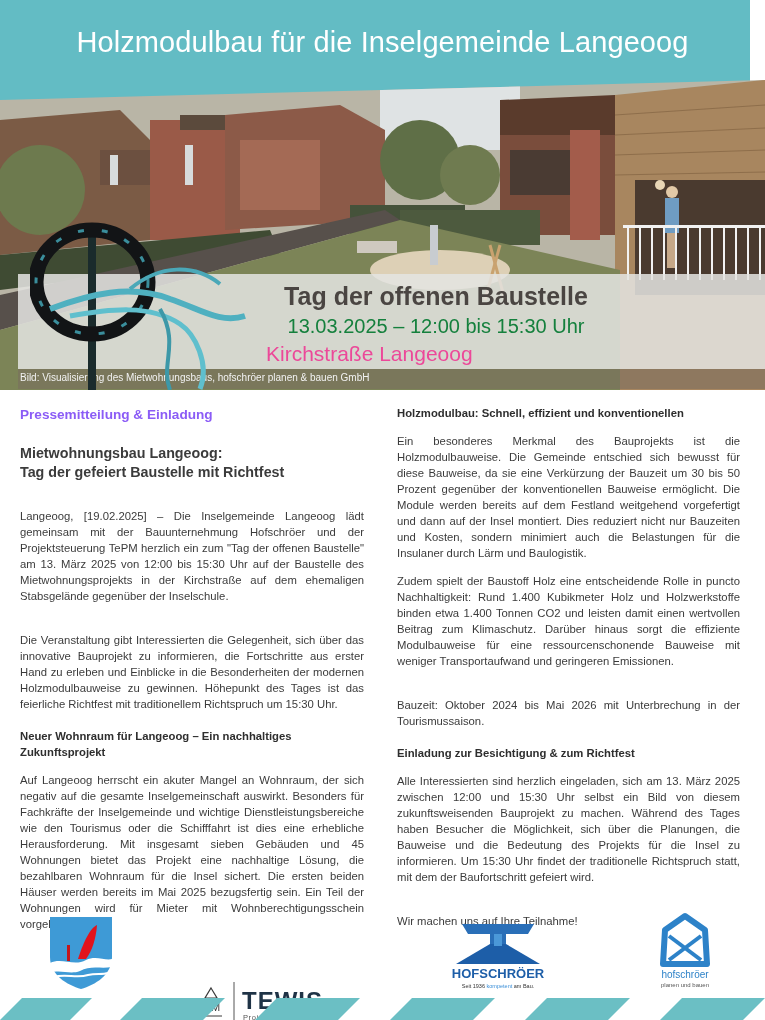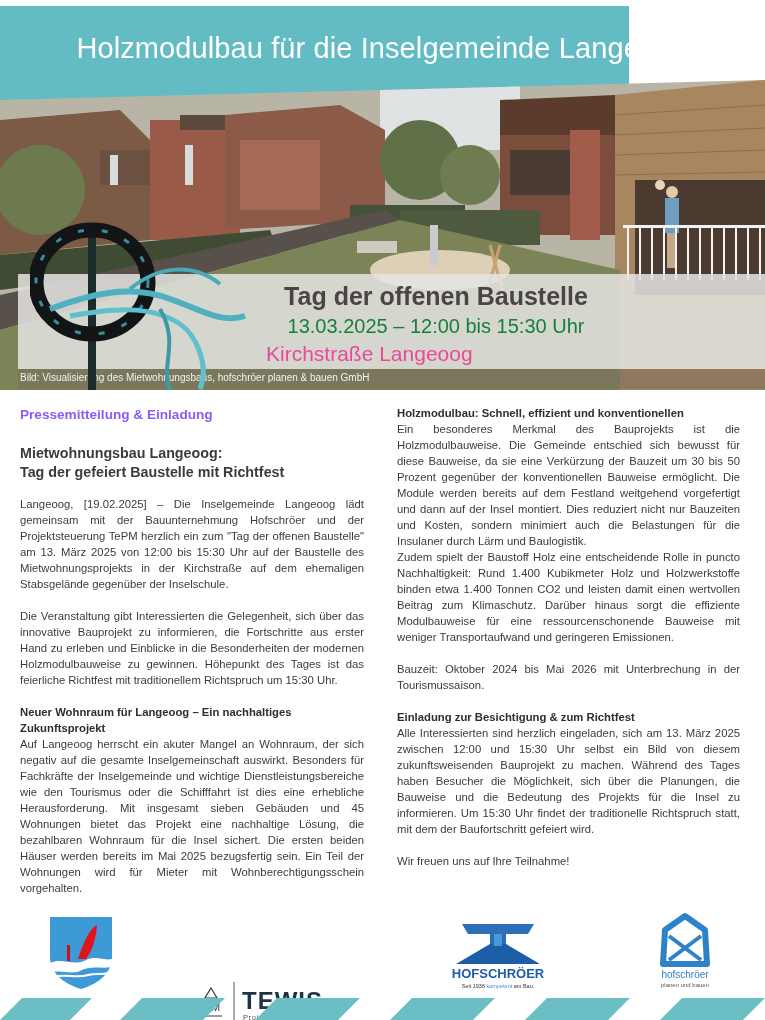--- a/index.html
+++ b/index.html
@@ -1,41 +1,41 @@
 <!DOCTYPE html>
 <html><head>
   <meta charset="utf-8">
   <style>
     * { box-sizing: border-box; margin: 0; padding: 0; }
     html, body { width: 765px; height: 1020px; background: #ffffff; overflow: hidden; }
     body { position: relative; font-family: "Liberation Sans", sans-serif; color: #3a3a3a; }
 
     
-    .header { position: absolute; left: 0; top: 6px; width: 629px; height: 118px; background: #63bcc4; }
+    .header { position: absolute; left: 0; top: 0; width: 750px; height: 118px; background: #63bcc4; }
     .header-title { position: absolute; left: 0; top: 26px; width: 765px; text-align: center; color: #ffffff; font-size: 29px; letter-spacing: 0.1px; }
 
     
     .hero { position: absolute; left: 0; top: 80px; width: 765px; height: 310px; overflow: hidden; clip-path: polygon(0 20px, 765px 0, 765px 310px, 0 310px); }
     .hero svg { display: block; }
 
     .overlay { position: absolute; left: 18px; top: 274px; width: 752px; height: 95px; background: rgba(228,228,226,0.86); }
     .ov-title { position: absolute; left: 238px; top: 8px; width: 360px; text-align: center; font-size: 25px; font-weight: bold; color: #4a4542; }
     .ov-date { position: absolute; left: 248px; top: 41px; width: 340px; text-align: center; font-size: 20px; color: #15803d; }
     .ov-place { position: absolute; left: 248px; top: 68px; width: 340px; text-align: left; font-size: 21px; color: #ec4899; }
 
     .caption { position: absolute; left: 18px; top: 369px; width: 747px; height: 20px; background: rgba(120,110,95,0.55); }
     .caption span { position: absolute; left: 2px; top: 3px; font-size: 10px; color: #f2f2f2; white-space: nowrap; }
 
     .wreath { position: absolute; left: 30px; top: 214px; width: 230px; height: 176px; }
 
     
     .col { position: absolute; font-family: "Liberation Sans", sans-serif; font-size: 11.3px; line-height: 16px; color: #3b3b3b; }
     .col-left { left: 20px; top: 406px; width: 344px; }
     .col-right { left: 397px; top: 405px; width: 343px; }
-    .col p { text-align: justify; }
+    .col p { text-align: justify; margin-top: 12px; }
     .h-press { font-size: 13.6px; font-weight: bold; line-height: 18px; color: #8b5cf6; }
     .h-main { font-size: 14.3px; font-weight: bold; line-height: 19px; color: #3b3b3b; }
     .h-sub { font-weight: bold; font-size: 11.3px; line-height: 16px; color: #2e2e2e; }
     .gap-s { height: 20px; }
     .gap-m { height: 16px; }
 
     
     .logo { position: absolute; }
     .stripes { position: absolute; left: 0; top: 996px; width: 765px; height: 24px; }
   </style>
@@ -154,21 +154,21 @@
 <div class="col col-right">
   <div class="h-sub">Holzmodulbau: Schnell, effizient und konventionellen</div>
   <p>Ein besonderes Merkmal des Bauprojekts ist die Holzmodulbauweise. Die Gemeinde entschied sich bewusst für diese Bauweise, da sie eine Verkürzung der Bauzeit um 30 bis 50 Prozent gegenüber der konventionellen Bauweise ermöglicht. Die Module werden bereits auf dem Festland weitgehend vorgefertigt und dann auf der Insel montiert. Dies reduziert nicht nur Bauzeiten und Kosten, sondern minimiert auch die Belastungen für die Insulaner durch Lärm und Baulogistik.</p>
   <p>Zudem spielt der Baustoff Holz eine entscheidende Rolle in puncto Nachhaltigkeit: Rund 1.400 Kubikmeter Holz und Holzwerkstoffe binden etwa 1.400 Tonnen CO2 und leisten damit einen wertvollen Beitrag zum Klimaschutz. Darüber hinaus sorgt die effiziente Modulbauweise für eine ressourcenschonende Bauweise mit weniger Transportaufwand und geringeren Emissionen.</p>
   <div class="gap-m"></div>
   <p>Bauzeit: Oktober 2024 bis Mai 2026 mit Unterbrechung in der Tourismussaison.</p>
   <div class="gap-m"></div>
   <div class="h-sub">Einladung zur Besichtigung &amp; zum Richtfest</div>
   <p>Alle Interessierten sind herzlich eingeladen, sich am 13. März 2025 zwischen 12:00 und 15:30 Uhr selbst ein Bild von diesem zukunftsweisenden Bauprojekt zu machen. Während des Tages haben Besucher die Möglichkeit, sich über die Planungen, die Bauweise und die Bedeutung des Projekts für die Insel zu informieren. Um 15:30 Uhr findet der traditionelle Richtspruch statt, mit dem der Baufortschritt gefeiert wird.</p>
   <div class="gap-m"></div>
-  <p>Wir freuen uns auf Ihre Teilnahme!</p>
+  <p>Wir machen uns auf Ihre Teilnahme!</p>
 </div>
 
 <div class="logo" style="left:50px; top:917px; width:62px; height:72px;">
   <svg width="62" height="72" viewBox="0 0 62 72" xmlns="http://www.w3.org/2000/svg">
     <path d="M0 0 H62 V40 C62 58 45 68 31 72 C17 68 0 58 0 40 Z" fill="#3e9ad6"></path>
     <path d="M28 42 C 35 20, 42 10, 47 8 C 46 22, 42 34, 36 42 Z" fill="#e2131c"></path>
     <rect x="17" y="28" width="3" height="16" fill="#c2161d"></rect>
     <path d="M0 46 C 12 40, 24 50, 36 43 C 46 38, 55 44, 62 42 V50 C 50 52, 40 48, 30 54 C 20 58, 10 52, 0 56 Z" fill="#ffffff"></path>
     <path d="M4 60 C 16 56, 26 62, 38 58 C 46 56, 52 58, 58 56" stroke="#ffffff" stroke-width="2" fill="none"></path>
   </svg>

